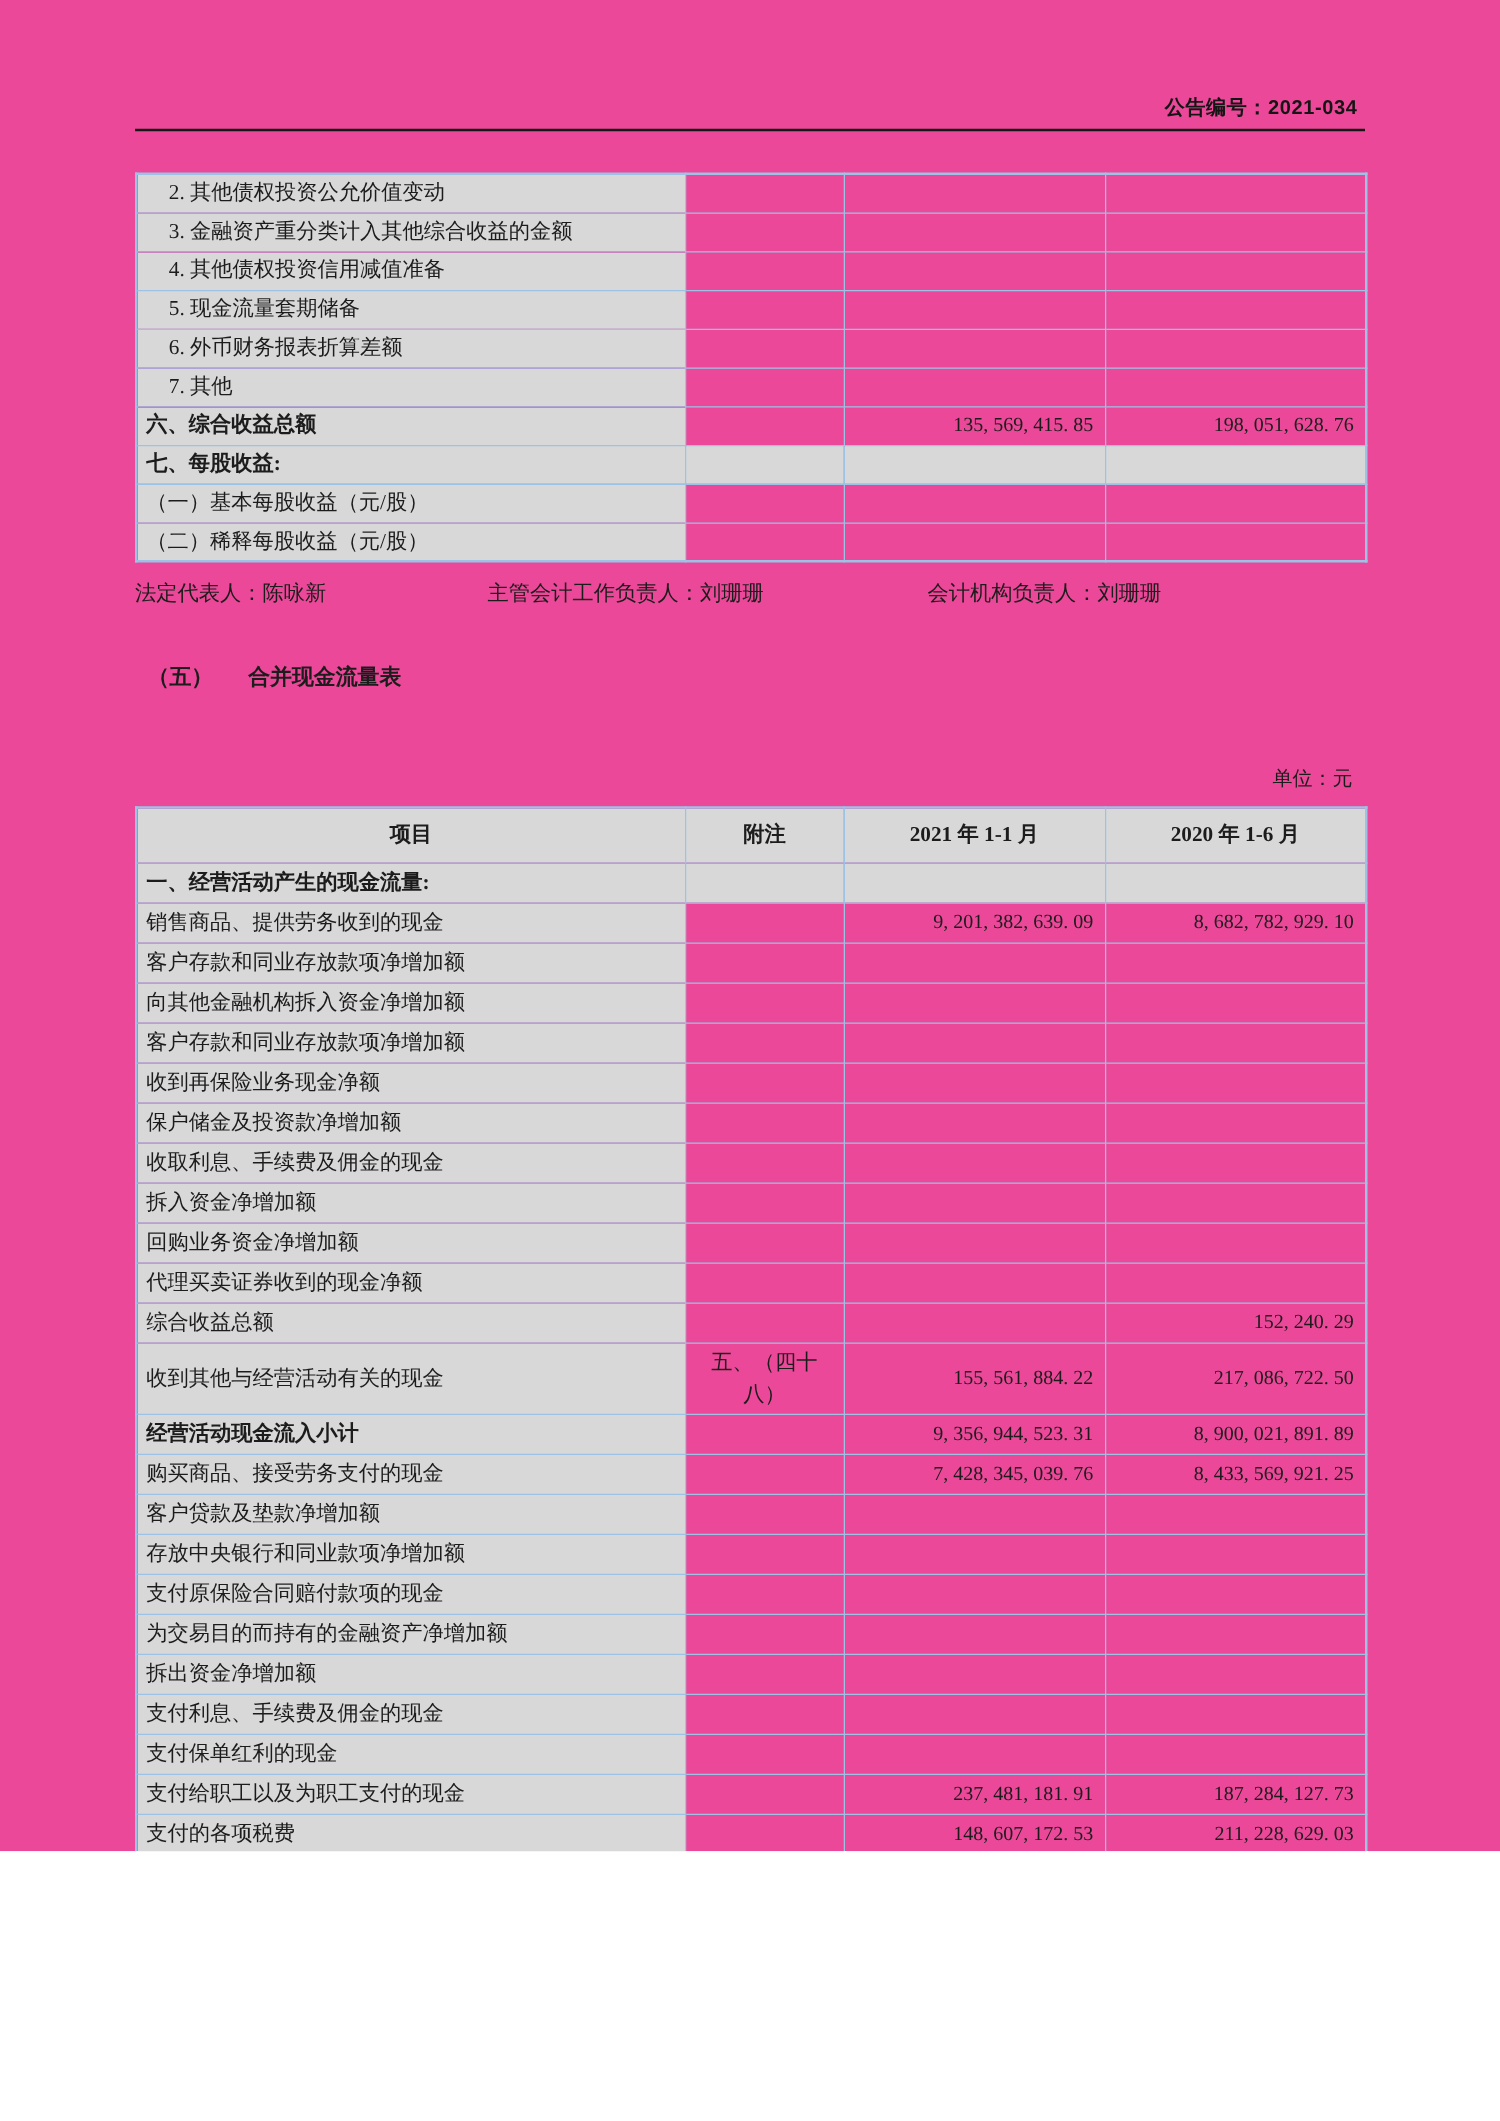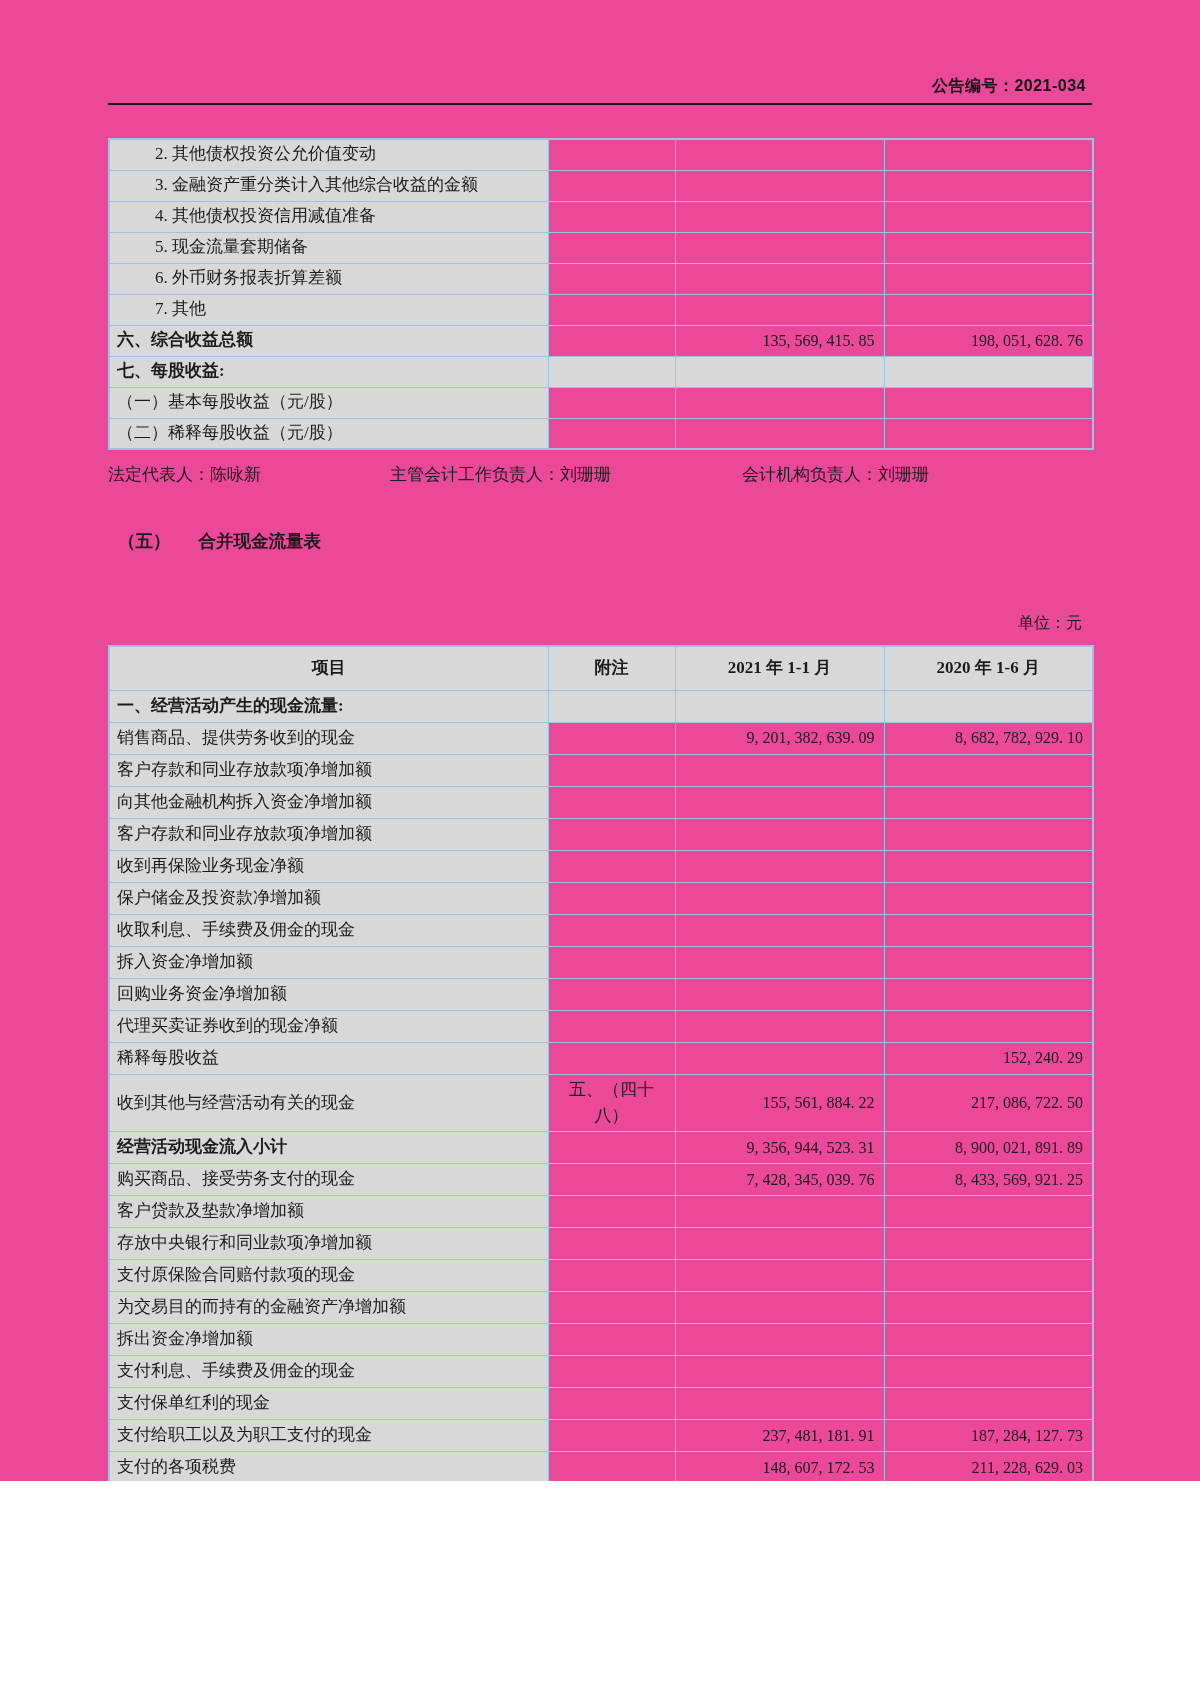--- a/index.html
+++ b/index.html
@@ -45,21 +45,21 @@
     overflow:hidden;
   }
   tr{height:31px;}
   tr.tall{height:68px;}
   .tbl2 tr{height:32px;}
   .tbl2 tr.hdr{height:44px;}
   .gray{background:#d8d8d8;}
   .b{font-weight:700;}
   .ctr{text-align:left;}
   .lbl{padding-left:7px;}
-  .indent{text-indent:25px;padding-left:20px;}
+  .indent{text-indent:25px;padding-left:0;}
   .note{text-align:center;line-height:1.55;}
   .num{
     text-align:right;
     font-size:16px;
     padding-right:9px;
     white-space:nowrap;
   }
   .hdr th{
     background:#d8d8d8;
     font-weight:700;
@@ -266,21 +266,21 @@
             <td class="num"></td>
             <td class="num"></td>
           </tr>
           <tr>
             <td class="lbl gray">代理买卖证券收到的现金净额</td>
             <td class="note"></td>
             <td class="num"></td>
             <td class="num"></td>
           </tr>
           <tr>
-            <td class="lbl gray">稀释每股收益</td>
+            <td class="lbl gray">综合收益总额</td>
             <td class="note"></td>
             <td class="num"></td>
             <td class="num">152, 240. 29</td>
           </tr>
           <tr class="tall">
             <td class="lbl gray">收到其他与经营活动有关的现金</td>
             <td class="note">五、（四十八）</td>
             <td class="num">155, 561, 884. 22</td>
             <td class="num">217, 086, 722. 50</td>
           </tr>

